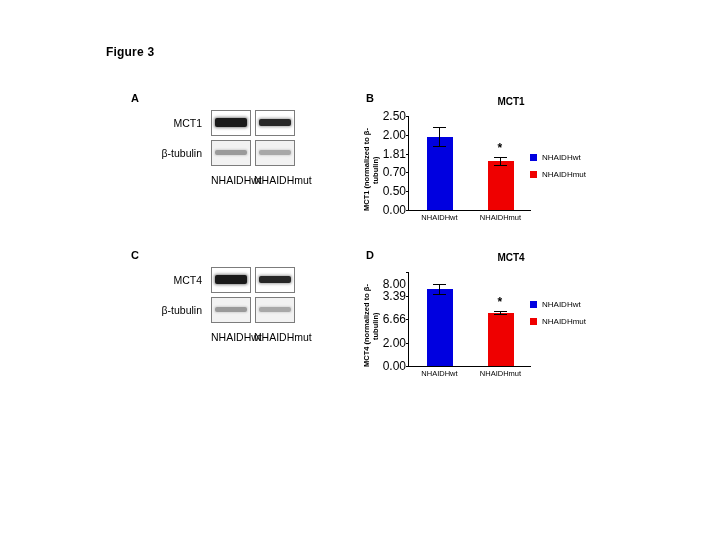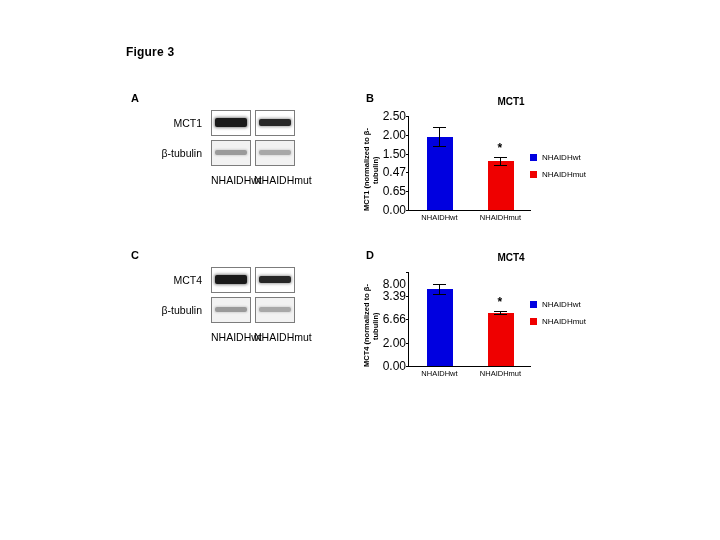--- a/index.html
+++ b/index.html
@@ -16,21 +16,21 @@
     overflow: hidden;
   }
   .page {
     position: relative;
     width: 720px;
     height: 540px;
   }
   
   #figure-title {
     position: absolute;
-    left: 126px;
+    left: 106px;
     top: 45px;
     font-size: 12px;
     font-weight: bold;
     letter-spacing: 0.2px;
   }
   
   .panel-letter {
     position: absolute;
     font-size: 11px;
     font-weight: bold;
@@ -277,25 +277,25 @@
       <span>NHAIDHmut</span>
     </div>
   </div>
 
   <div class="chart-panel" id="chart-panel-b">
     <div class="chart-title">MCT1</div>
     <div class="chart-ylabel">MCT1 (normalized to β-tubulin)</div>
     <div class="plot-area" id="plot-b">
         <div class="tick-label" style="top: 94px;">0.00</div>
         <div class="tick-mark" style="top: 94px;"></div>
-        <div class="tick-label" style="top: 75.2px;">0.65</div>
+        <div class="tick-label" style="top: 75.2px;">0.50</div>
         <div class="tick-mark" style="top: 75.2px;"></div>
-        <div class="tick-label" style="top: 56.4px;">0.47</div>
+        <div class="tick-label" style="top: 56.4px;">0.70</div>
         <div class="tick-mark" style="top: 56.4px;"></div>
-        <div class="tick-label" style="top: 37.6px;">1.50</div>
+        <div class="tick-label" style="top: 37.6px;">1.81</div>
         <div class="tick-mark" style="top: 37.6px;"></div>
         <div class="tick-label" style="top: 18.8px;">2.00</div>
         <div class="tick-mark" style="top: 18.8px;"></div>
         <div class="tick-label" style="top: 0px;">2.50</div>
         <div class="tick-mark" style="top: 0px;"></div>
         <div class="bar" style="background: rgb(0, 0, 224); height: 73.32px; left: 17.5px;"></div>
         <div class="errorbar" style="left: 30px; top: 11.28px; height: 18.8px;"></div>
         <div class="errorcap" style="left: 24px; top: 11.28px;"></div>
         <div class="errorcap" style="left: 24px; top: 30.08px;"></div>
         <div class="cat-label" style="left: 1.5px;">NHAIDHwt</div>

